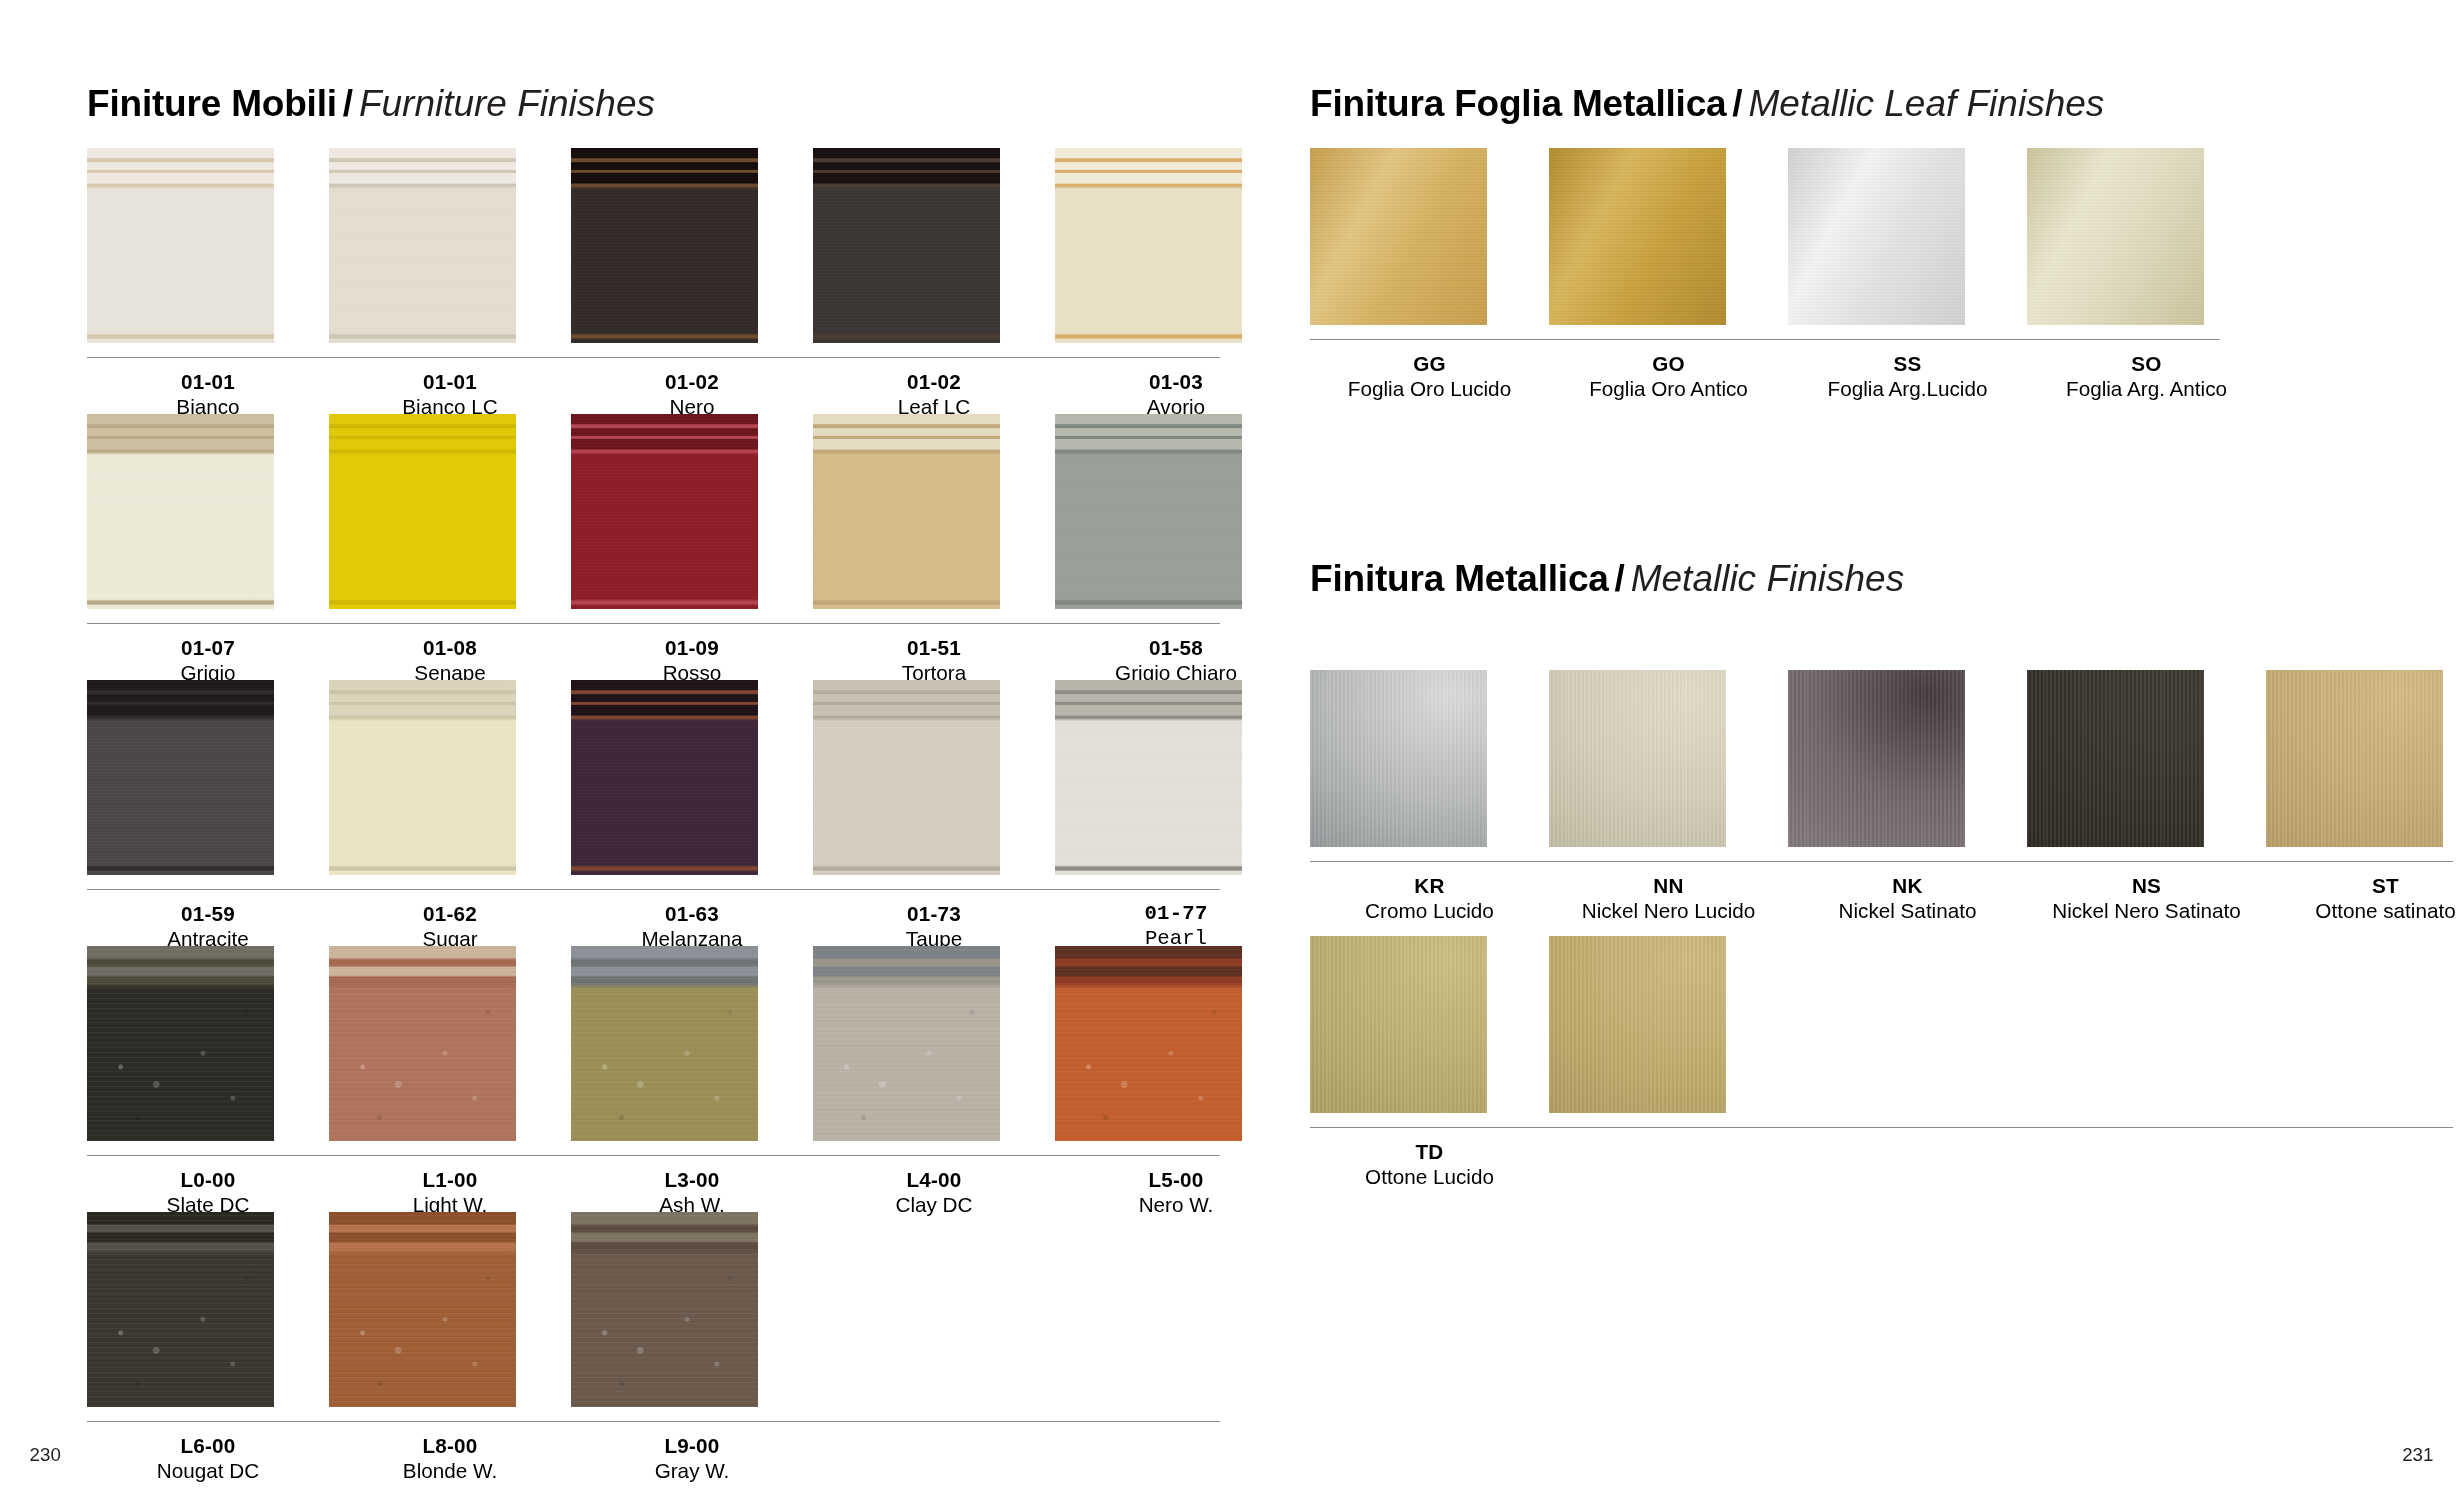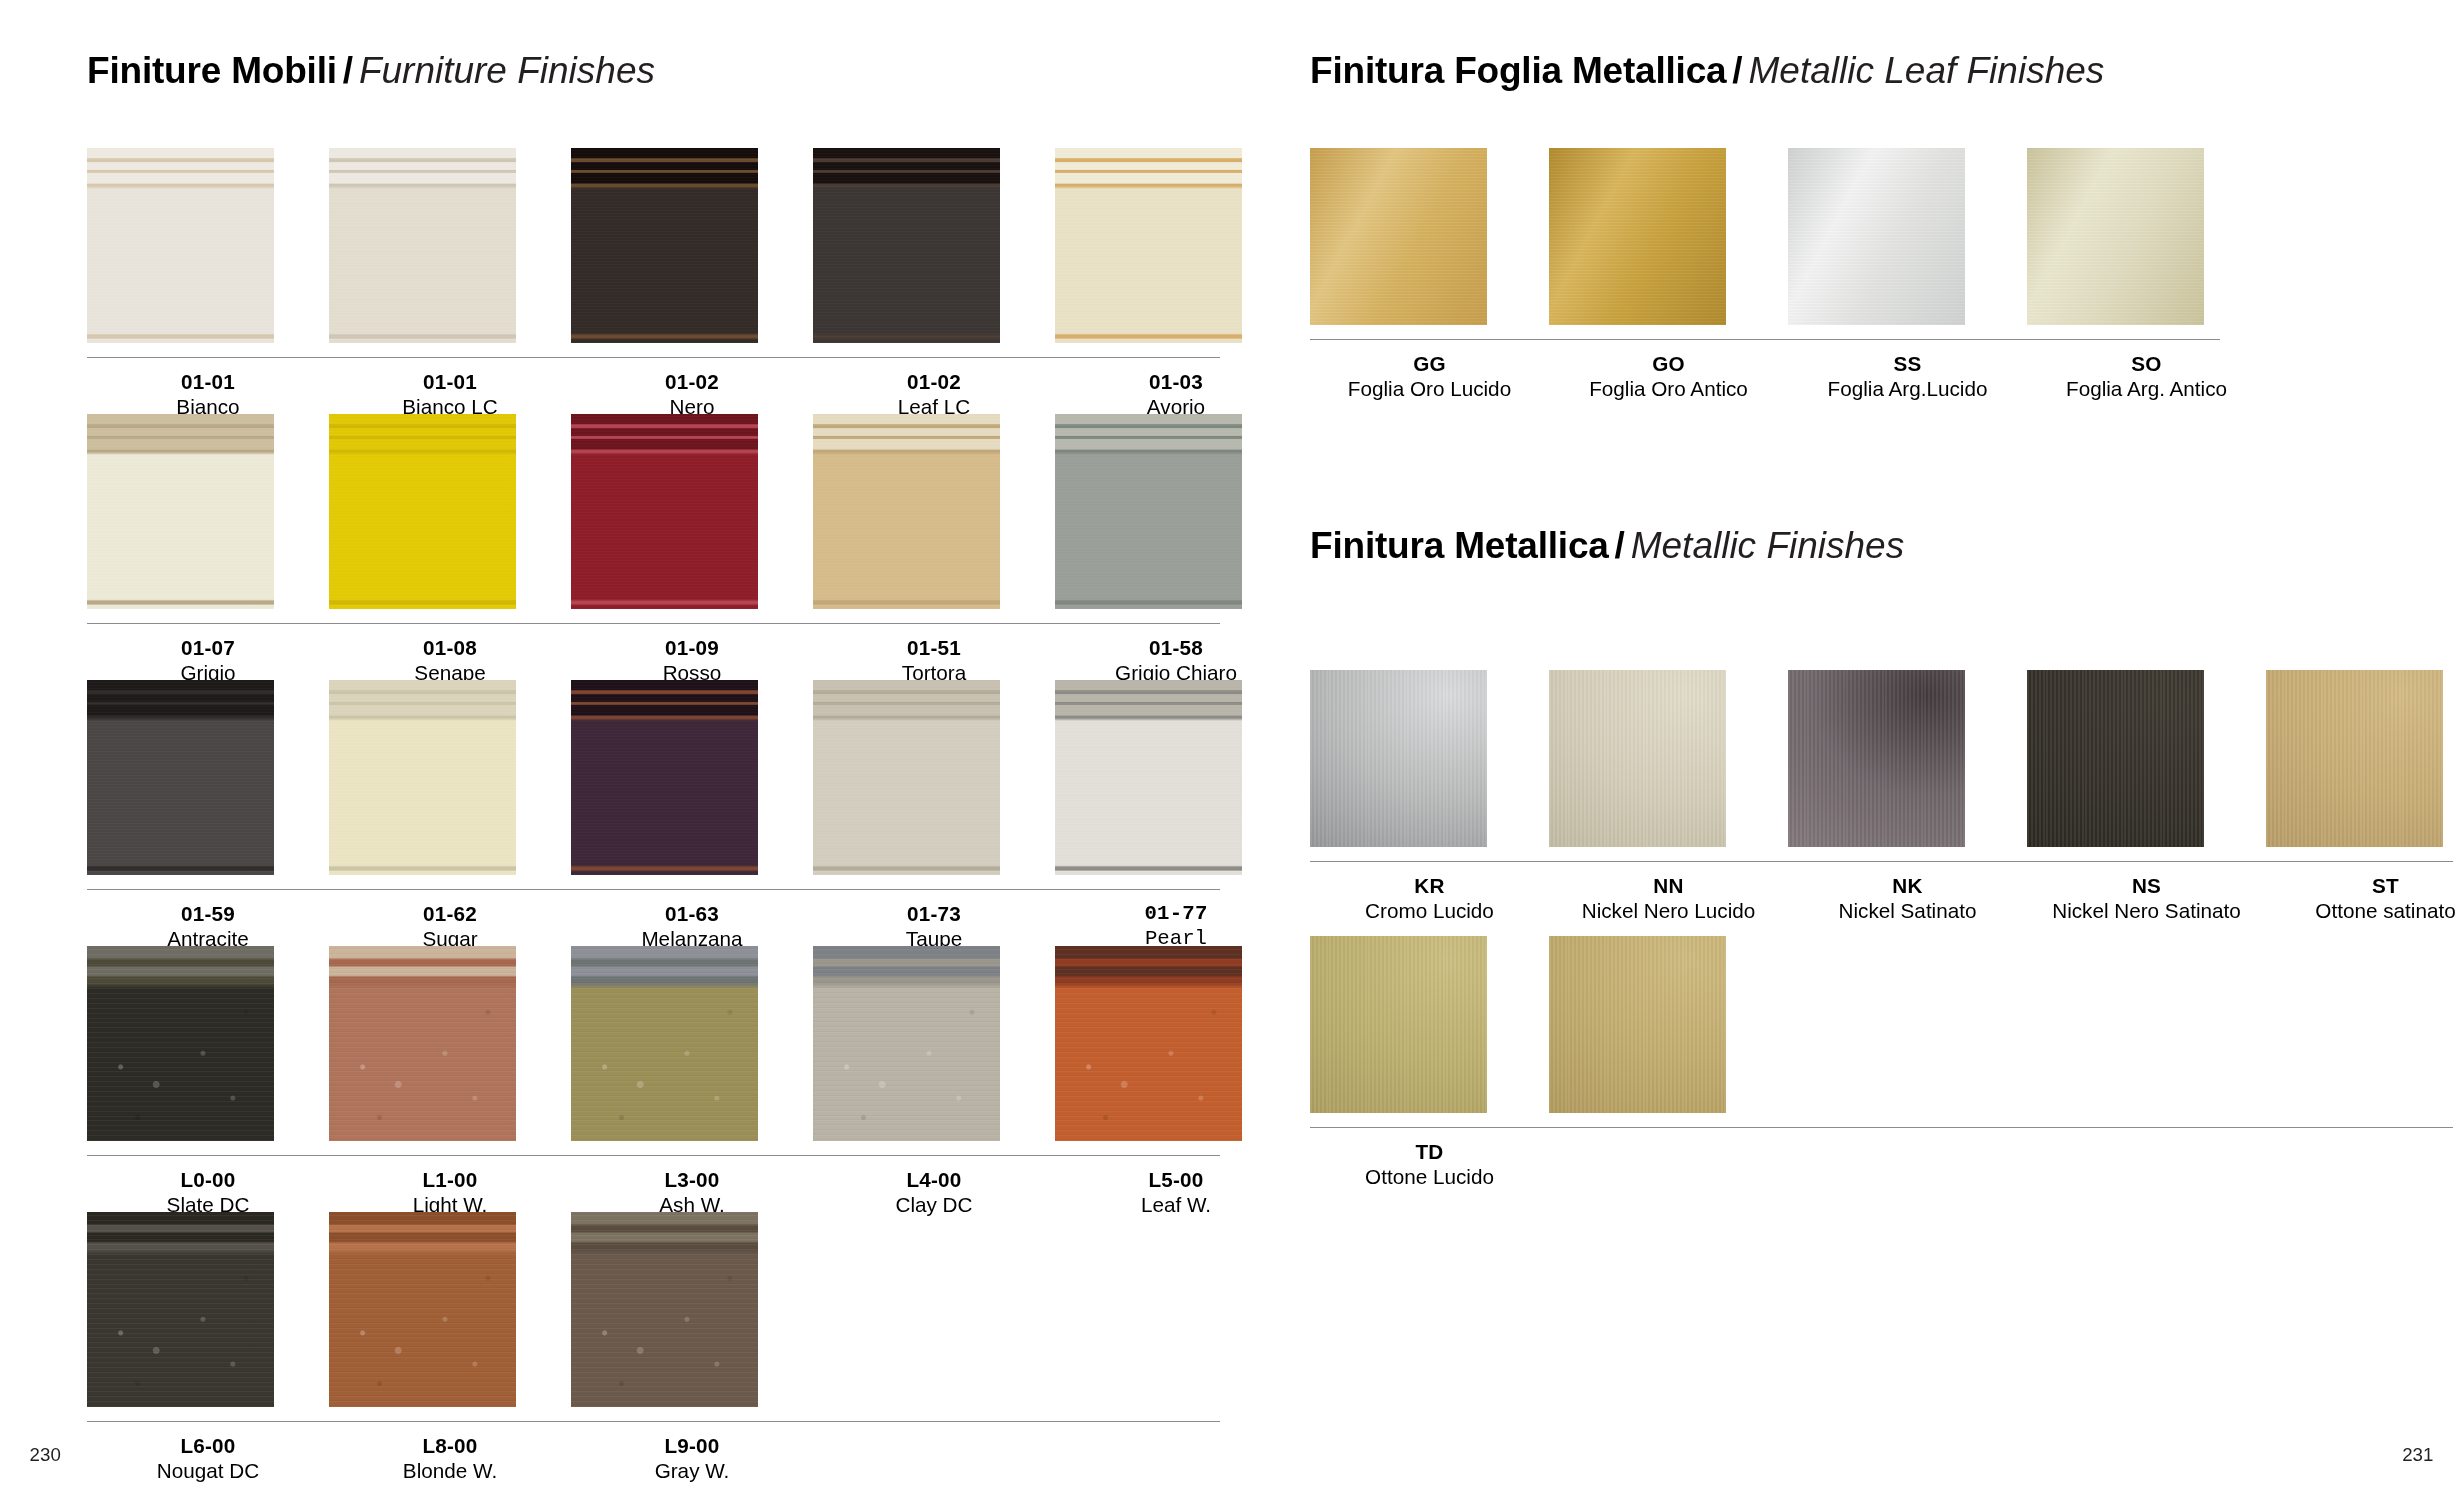--- a/index.html
+++ b/index.html
@@ -17,20 +17,21 @@
     background: #ffffff;
   }
 
   
   .section-title {
     position: absolute;
     white-space: nowrap;
     font-size: 37px;
     line-height: 1;
     color: #000;
+    margin-top: 33px;
   }
   .section-title .it {
     font-weight: 700;
     letter-spacing: -0.2px;
   }
   .section-title .slash {
     font-weight: 700;
     padding: 0 5.9px;
   }
   .section-title .en {
@@ -396,21 +397,21 @@
           <div class="label-cell" style="width: 242px;">
             <div class="code">L3-00</div>
             <div class="name">Ash W.</div>
           </div>
           <div class="label-cell" style="width: 242px;">
             <div class="code">L4-00</div>
             <div class="name">Clay DC</div>
           </div>
           <div class="label-cell" style="width: 242px;">
             <div class="code">L5-00</div>
-            <div class="name">Leaf W.</div>
+            <div class="name">Nero W.</div>
           </div>
         </div>
       </div>
       <div class="row" style="height: 266px;">
         <div class="cells" style="height: 195px;">
           <div class="cell" style="width: 242px;">
             <div class="chip" style="width: 187px; height: 195px; background: linear-gradient(rgb(43, 40, 34) 0%, rgb(43, 40, 34) 6%, rgb(85, 80, 74) 7%, rgb(85, 80, 74) 10%, rgb(43, 40, 34) 11%, rgb(43, 40, 34) 15%, rgb(85, 80, 74) 16%, rgb(85, 80, 74) 19%, rgb(58, 55, 48) 22%, rgb(58, 55, 48) 100%); position: relative; overflow: hidden;">
               <span class="tex">
                 <span class="speck"></span>
                 <span class="grain"></span>

